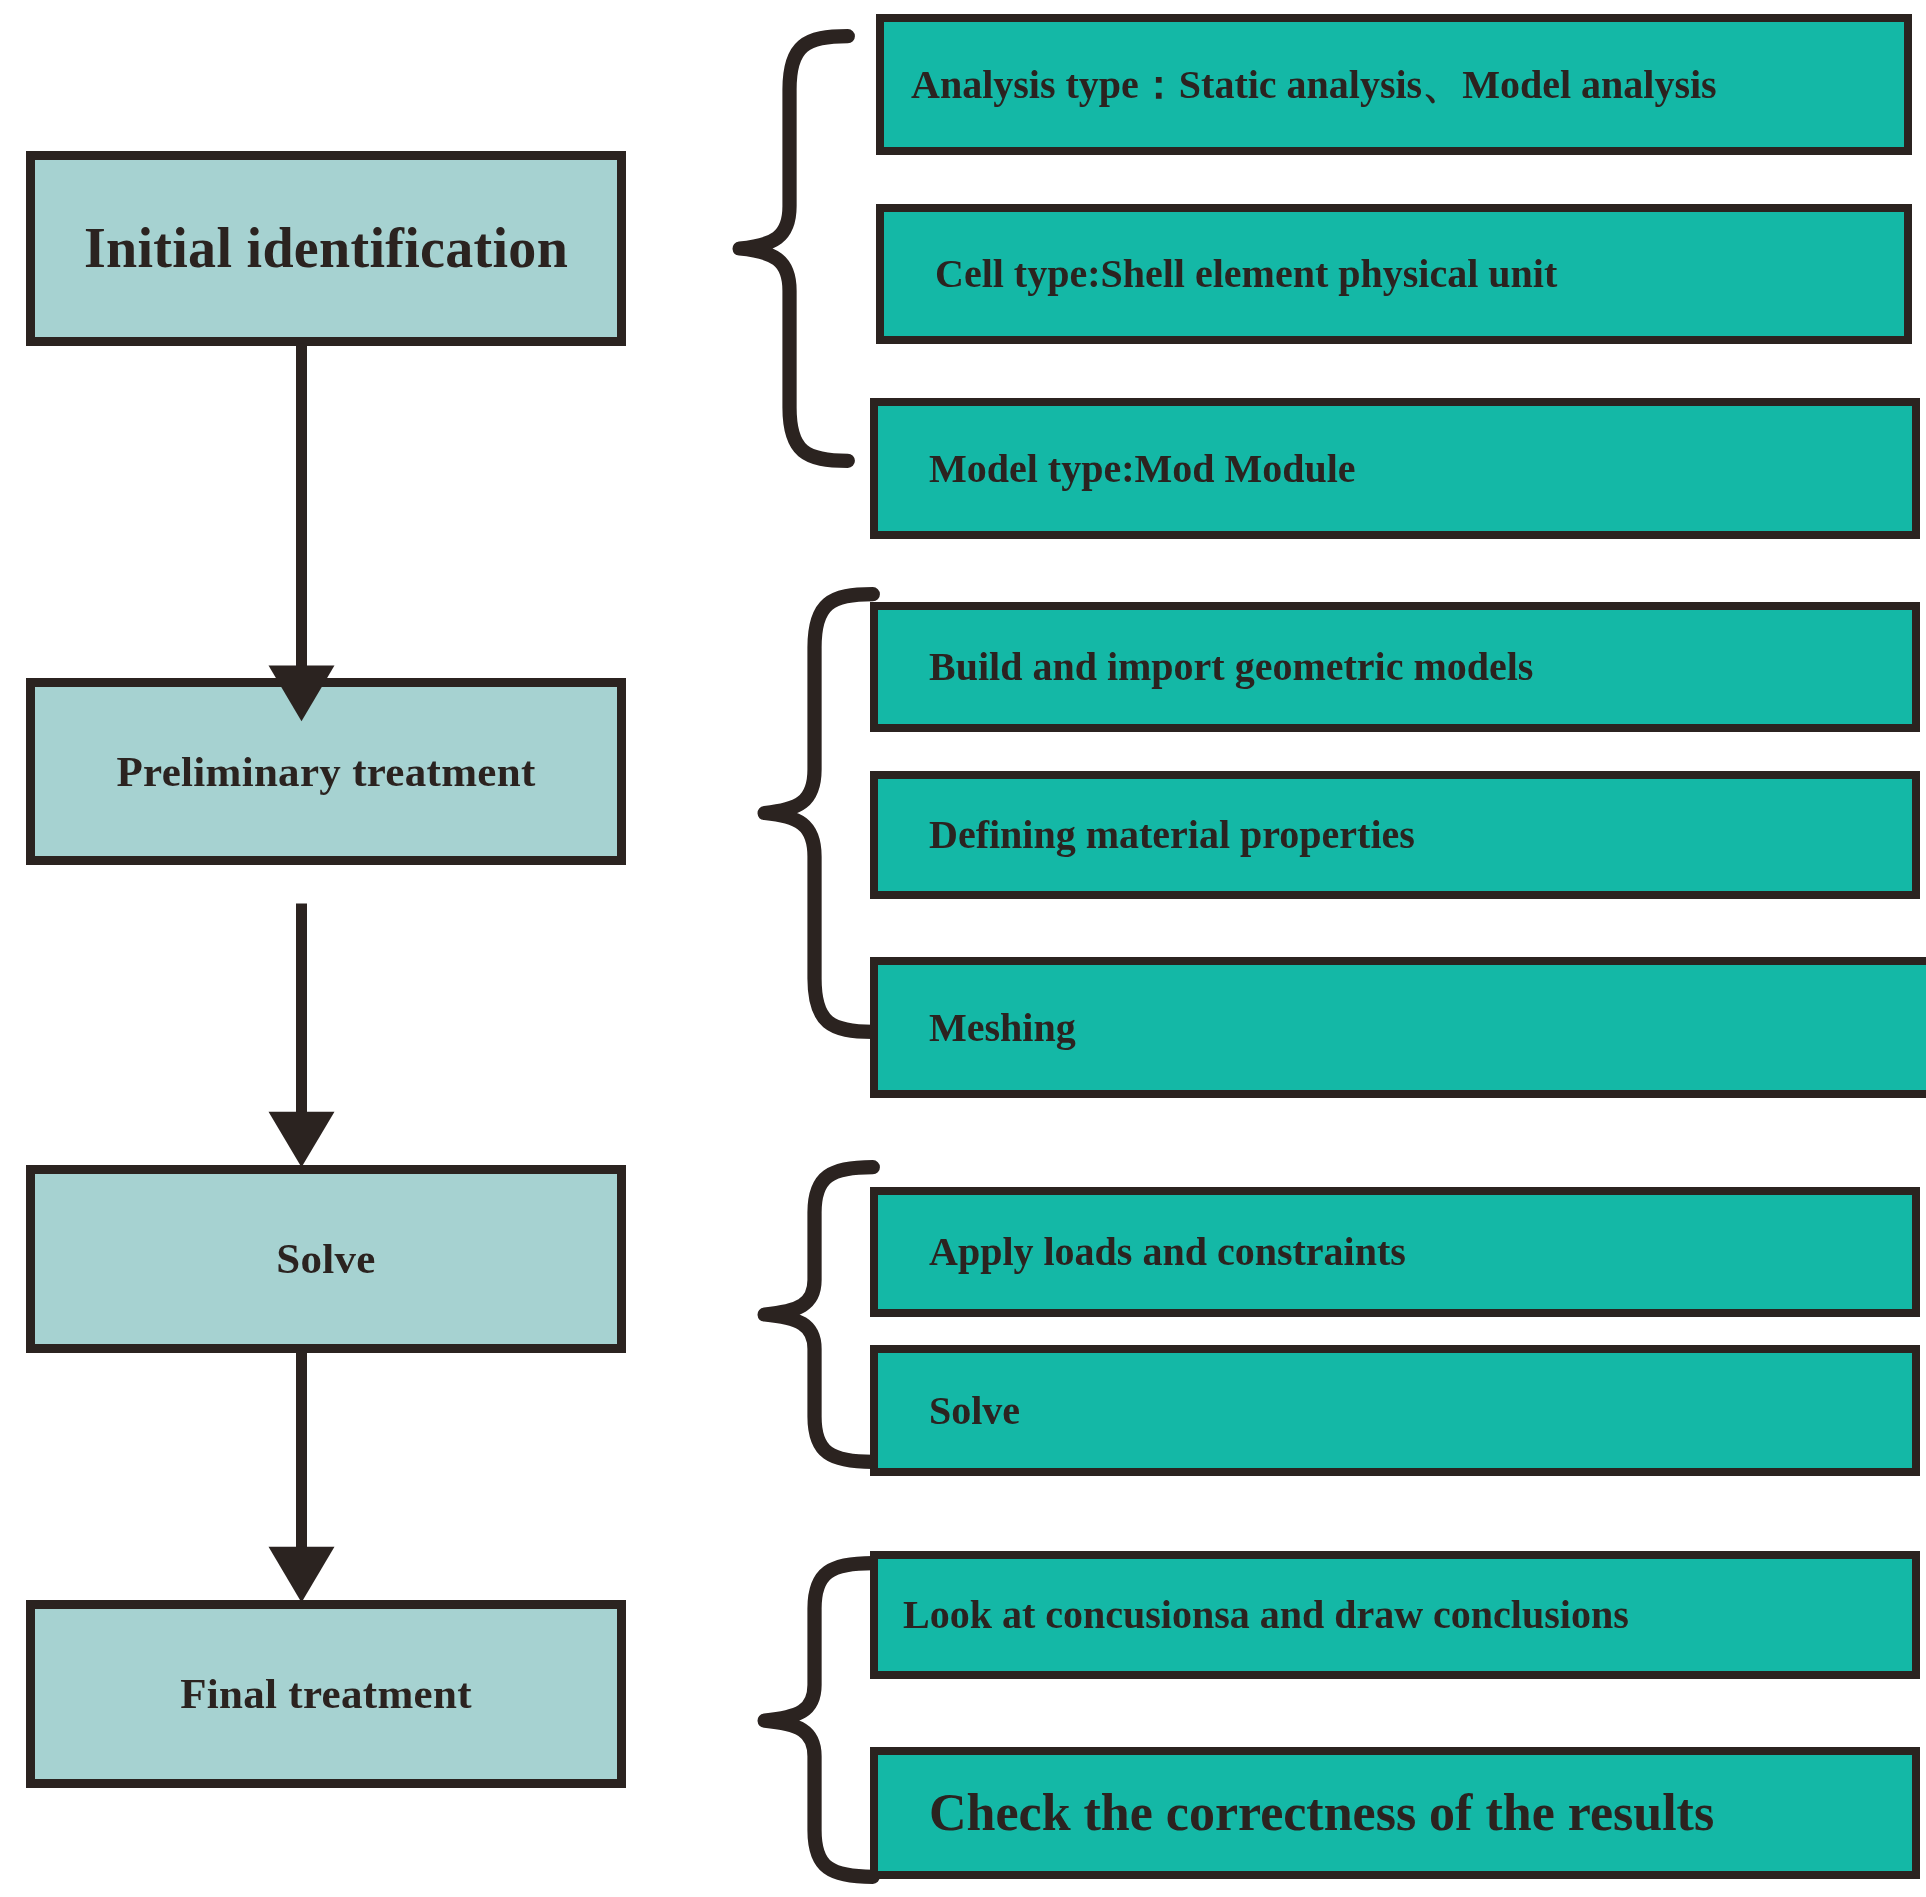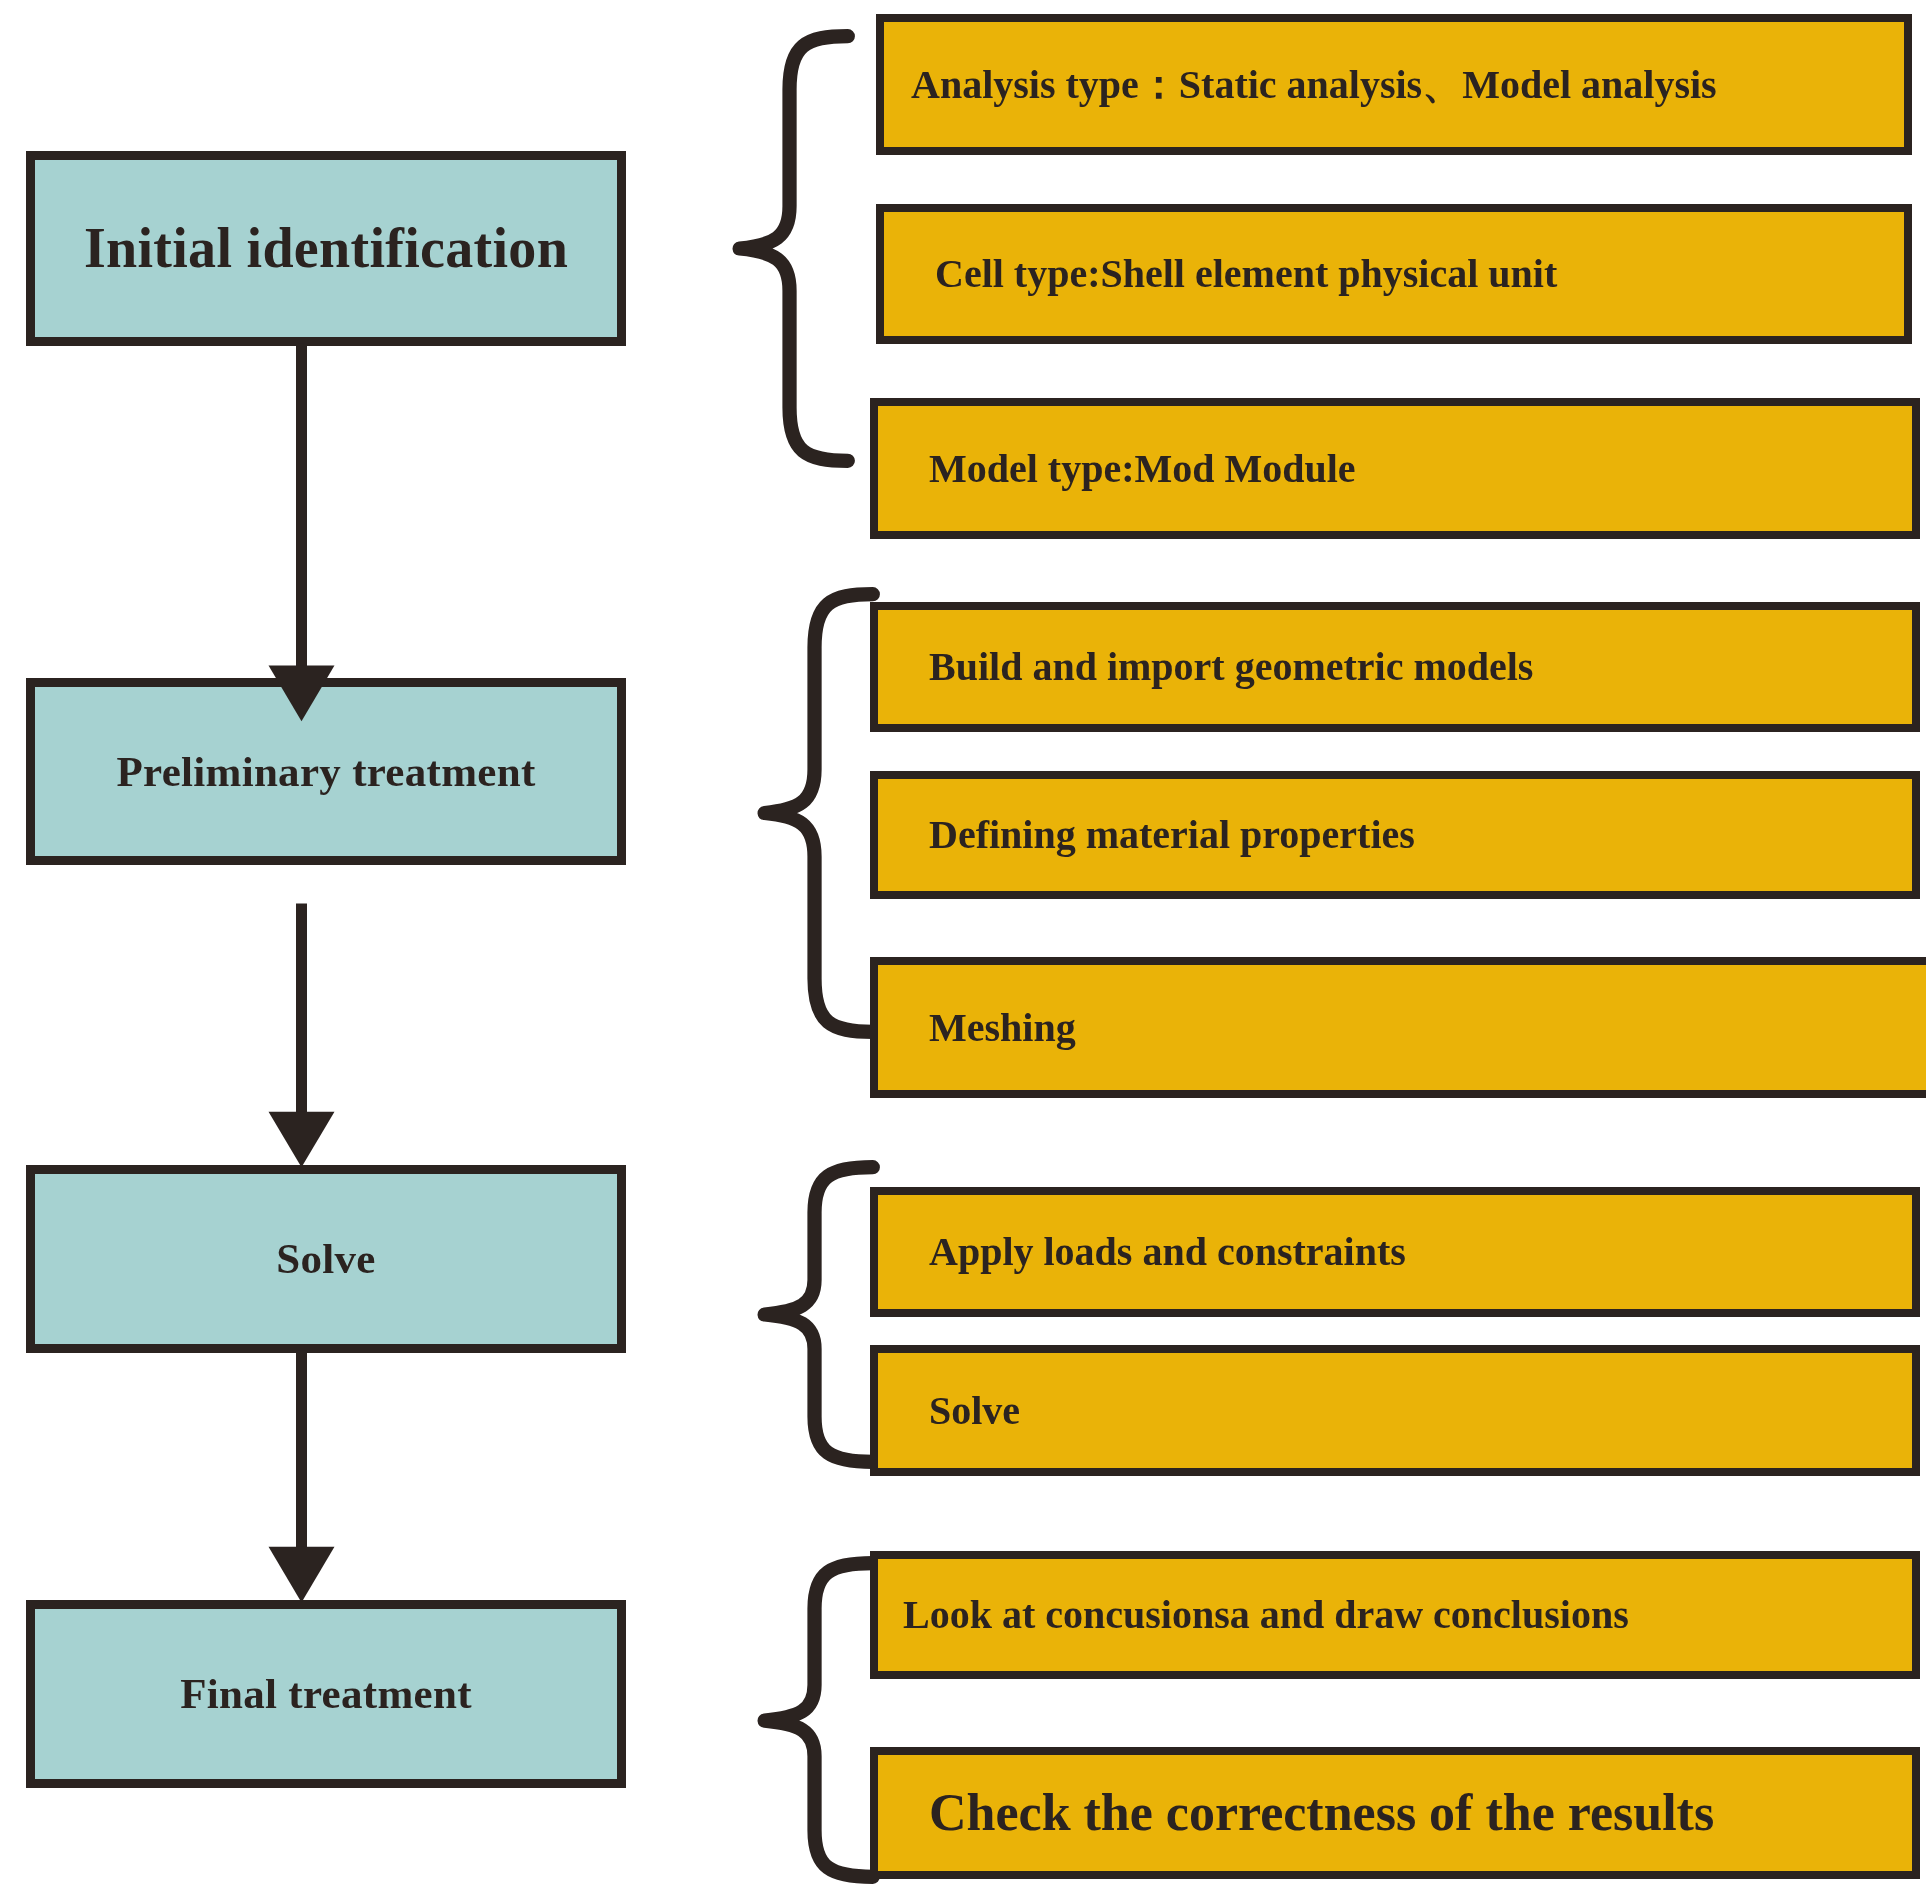--- a/index.html
+++ b/index.html
@@ -30,21 +30,21 @@
     letter-spacing: 0.3px;
   }
   .stage-label {
     display: block;
     text-align: right;
     line-height: 1.05;
     white-space: nowrap;
   }
   .detail-box {
     position: absolute;
-    background: #eab308;
+    background: #14b8a6;
     border: 8.4px solid #2b2320;
     box-sizing: border-box;
     display: flex;
     align-items: center;
     color: #2b2320;
     font-weight: bold;
   }
   .detail-label {
     display: block;
     padding-left: 27px;

